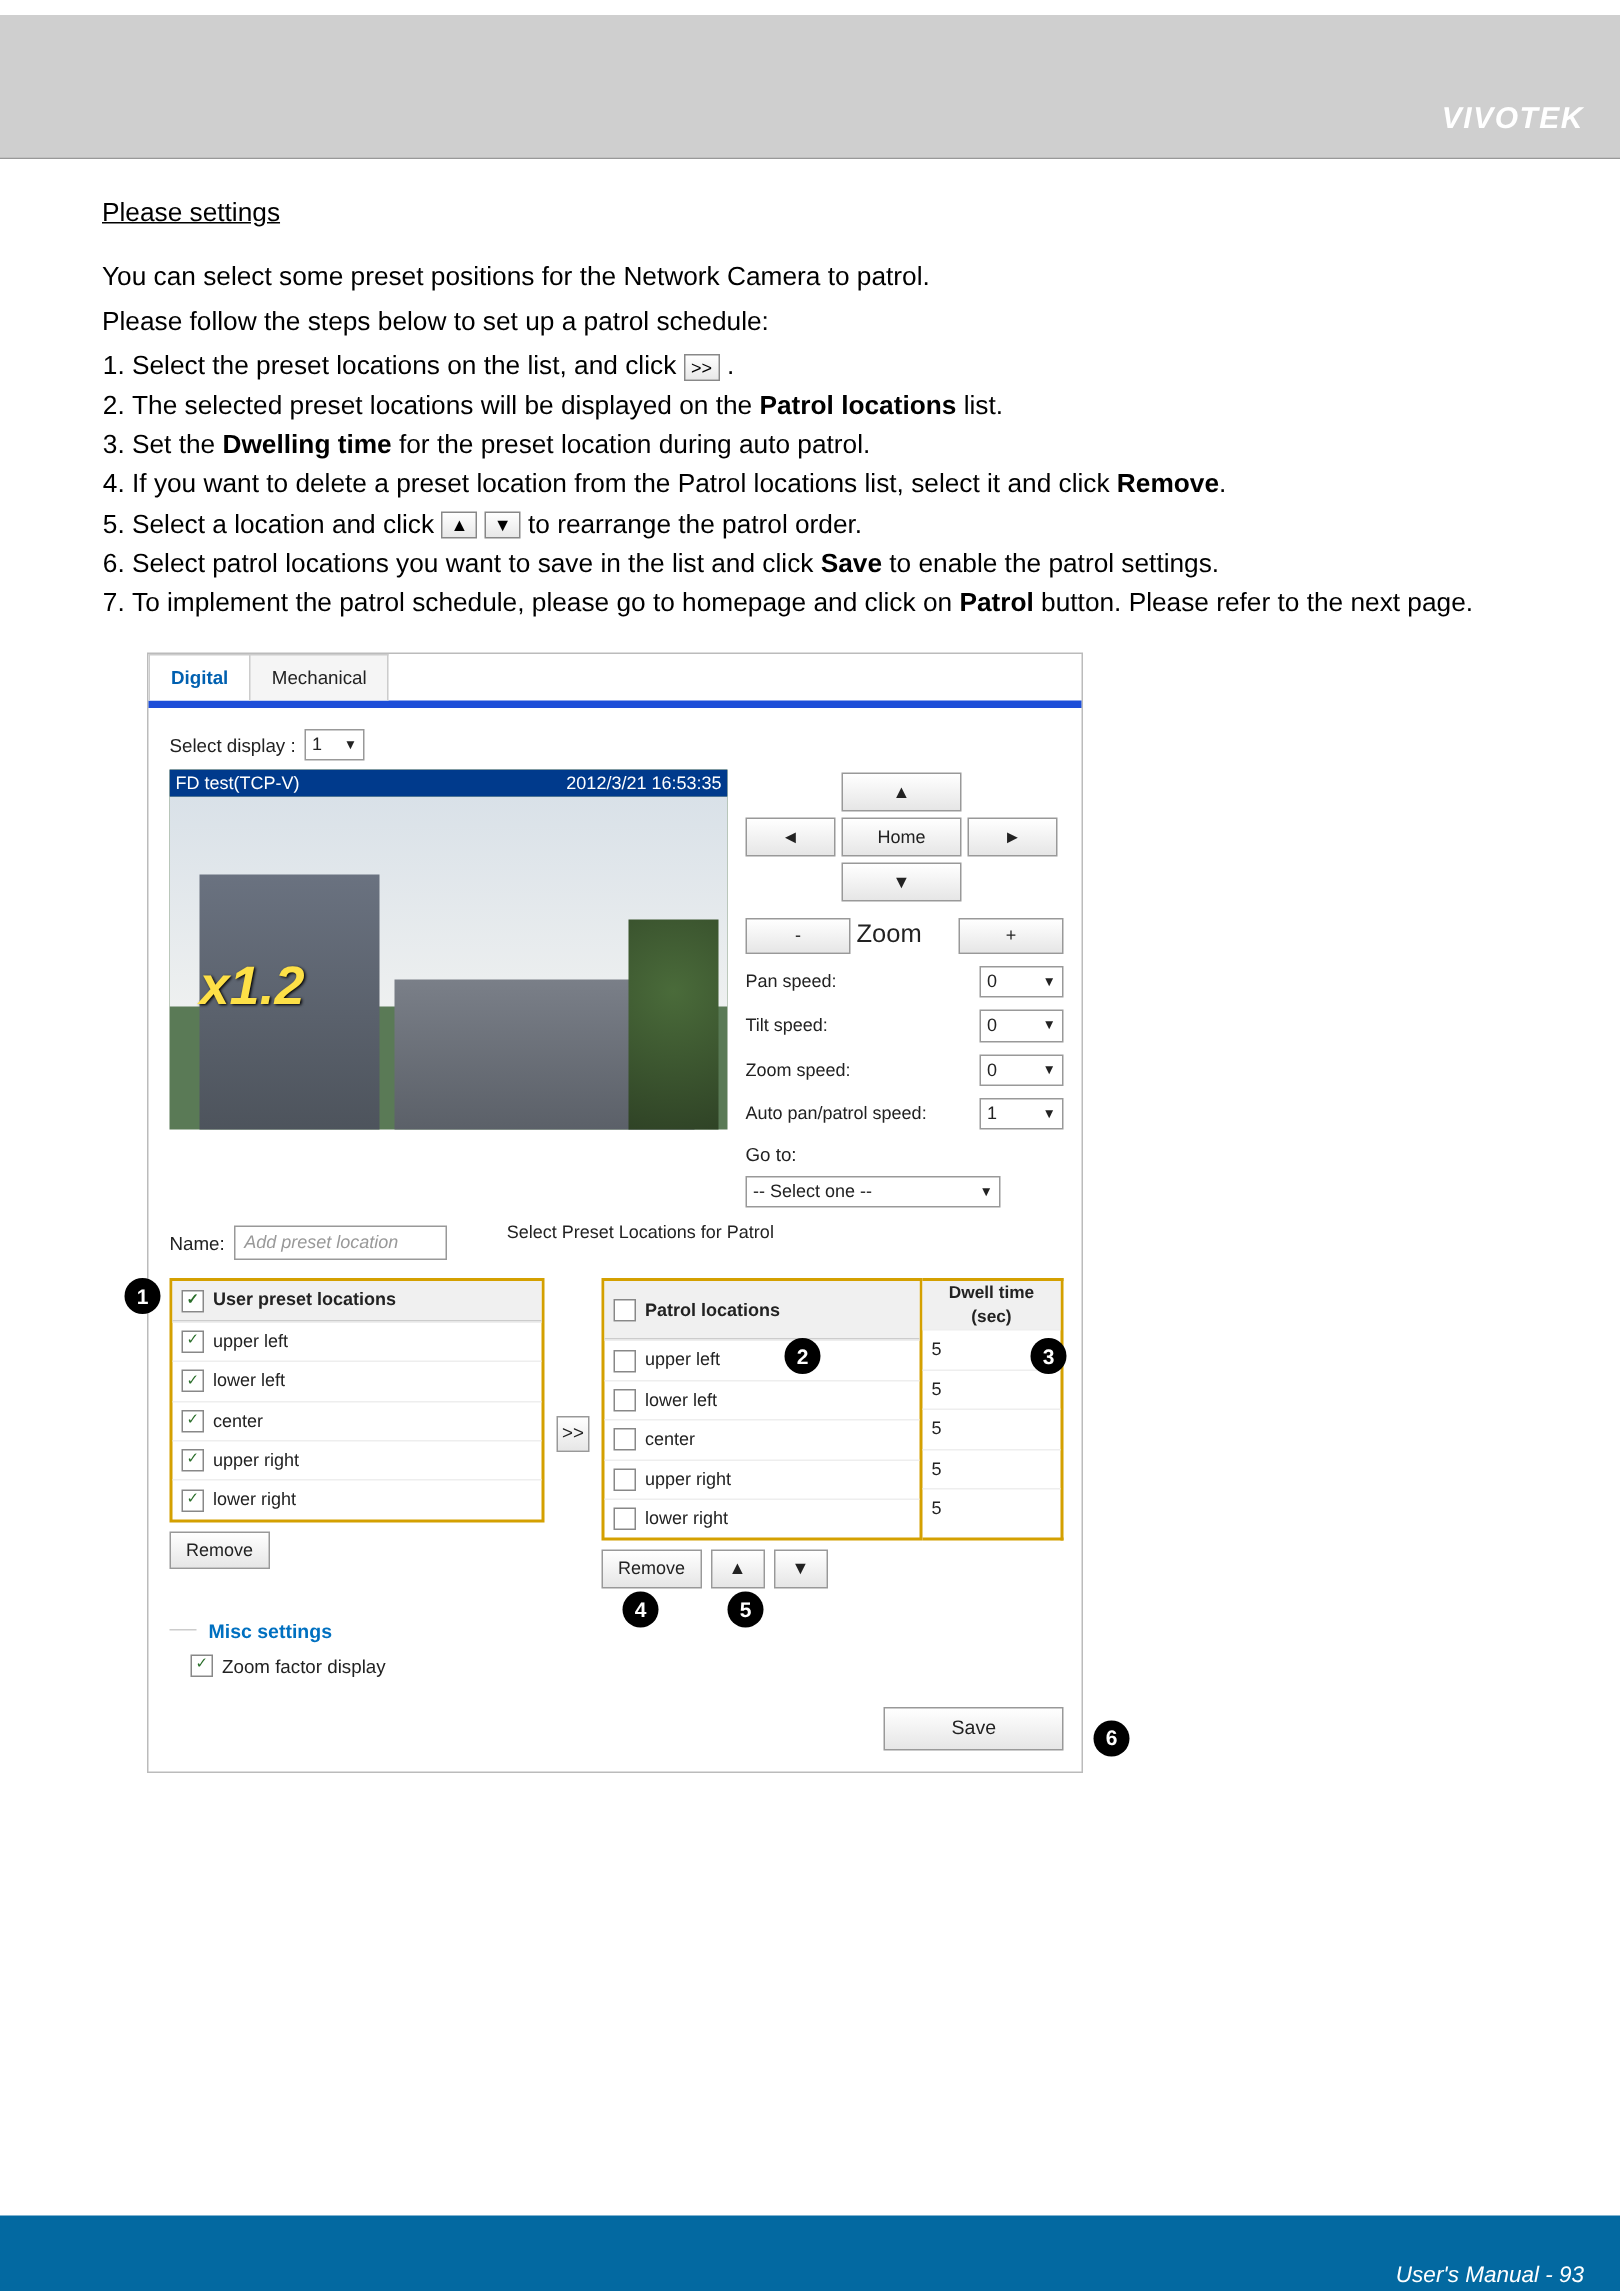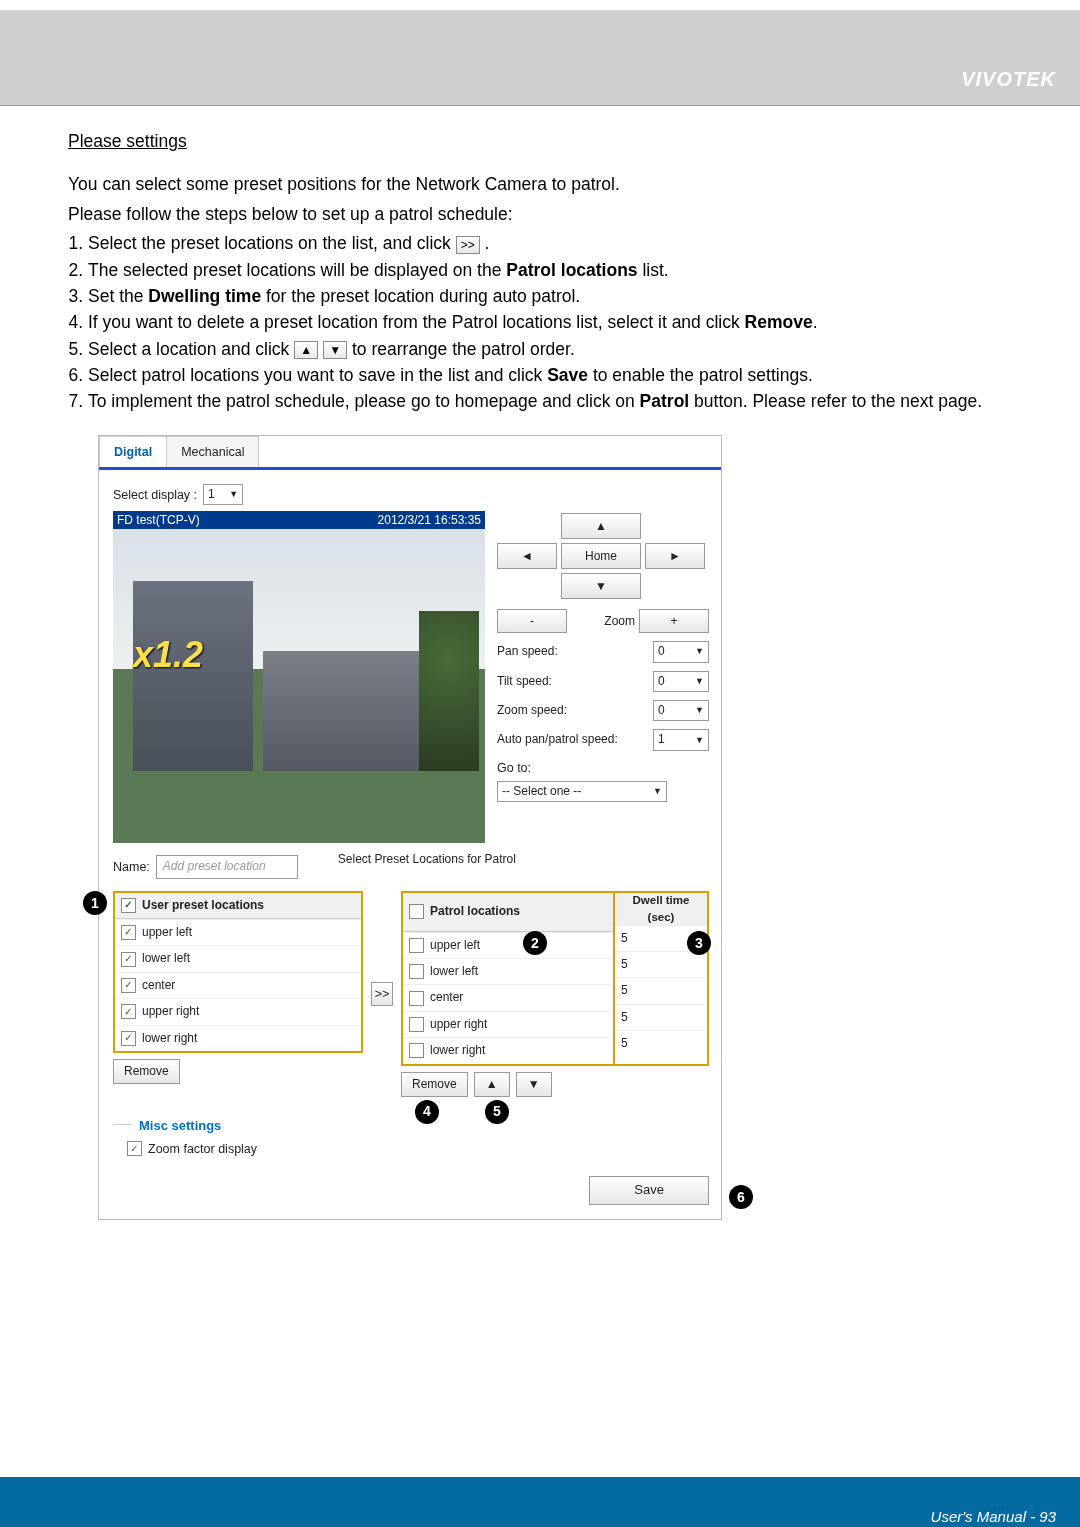--- a/index.html
+++ b/index.html
@@ -7,42 +7,42 @@
 .topband{height:95px;background:#cfcfcf;position:relative}
 .brand{position:absolute;right:24px;top:58px;color:#fff;font-weight:bold;font-style:italic;font-size:20px;letter-spacing:1px}
 .topline{position:absolute;left:0;right:0;top:95px;border-top:1px solid #999}
 .content{padding:24px 68px 0 68px;font-size:17.5px;line-height:1.45}
 .section-title{text-decoration:underline;margin-bottom:18px}
 .para{margin-bottom:4px;text-align:justify}
 ol.steps{margin:0 0 20px 0;padding-left:20px}
 ol.steps li{margin:1px 0;text-align:justify}
 .inline-btn{display:inline-block;border:1px solid #888;background:linear-gradient(#fff,#e8e8e8);font-size:12px;padding:0 4px;vertical-align:middle;line-height:16px;min-width:14px;text-align:center}
 .panel{width:624px;margin-left:30px;border:1px solid #bbb;background:#fff;font-size:12.5px;color:#222;box-sizing:border-box;position:relative}
-.tabs{display:flex;border-bottom:3px solid #1d4ed8}
+.tabs{display:flex;border-bottom:5px solid #1d4ed8}
 .tab{padding:6px 14px;border:1px solid #ccc;border-bottom:none;background:#f5f5f5;margin-right:-1px;cursor:pointer}
 .tab.active{background:#fff;color:#0060b0;font-weight:bold}
 .panel-inner{padding:10px 12px 14px 14px}
 .row{display:flex;align-items:center;gap:6px;margin:4px 0}
 .selectbox{display:inline-flex;align-items:center;border:1px solid #999;background:#fff;padding:1px 4px;font-size:12px;min-width:30px;justify-content:space-between}
 .dd-arrow{font-size:9px;margin-left:4px}
 .viewer-block{display:flex;gap:12px;margin-top:6px}
-.video{width:372px;height:332px;background:#5a7a56;position:relative;overflow:hidden}
+.video{width:372px;height:240px;background:#5a7a56;position:relative;overflow:hidden}
 .video-bar{position:absolute;top:0;left:0;right:0;height:18px;background:#003a8c;color:#fff;font-size:12px;display:flex;justify-content:space-between;align-items:center;padding:0 4px}
 .sky{position:absolute;top:18px;left:0;right:0;height:140px;background:linear-gradient(#d9e1e8,#eef0f0)}
 .bld{position:absolute;left:20px;top:70px;width:120px;height:190px;background:linear-gradient(#6a7280,#4a5058)}
 .bld2{position:absolute;left:150px;top:140px;width:200px;height:120px;background:linear-gradient(#7a7f88,#555a62)}
 .tree{position:absolute;right:6px;top:100px;width:60px;height:160px;background:radial-gradient(circle at 50% 30%,#4a6b3a,#2a3b22)}
 .zoom-label{position:absolute;left:20px;top:118px;color:#fde047;font-weight:bold;font-style:italic;font-size:36px;text-shadow:1px 1px 2px #000}
 .ctrl{flex:1;padding-top:2px}
 .dpad{display:grid;grid-template-columns:60px 80px 60px;grid-template-rows:26px 26px 26px;gap:4px;justify-content:start}
 .btn{border:1px solid #999;background:linear-gradient(#fff,#e6e6e6);display:flex;align-items:center;justify-content:center;font-size:12px;cursor:pointer;padding:0 6px}
 .empty{border:none;background:none}
 .zoomrow{display:flex;gap:4px;margin-top:10px;align-items:center}
 .zoomrow .btn{width:56px;height:22px}
-.zoomlbl{flex:1;text-align:right;font-size:12px}
+.zoomlbl{flex:1;text-align:left;font-size:17px}
 .speed-row{display:flex;justify-content:space-between;align-items:center;margin-top:8px;font-size:12px}
 .speed-row .selectbox{width:46px}
 .gotosel{width:160px;margin-top:4px}
 .fieldset-title{color:#0070c0;font-weight:bold;font-size:13px;margin-top:26px}
 .hr-dash{border:none;border-top:1px solid #ccc;margin:6px 0 10px 0;width:18px;display:inline-block;vertical-align:middle;margin-right:8px}
 .preset-area{display:flex;gap:8px;margin-top:8px;position:relative}
 .col-left{width:250px}
 .col-mid{width:22px;display:flex;align-items:center;justify-content:center}
 .col-right{flex:1}
 .tbl{border:2px solid #d4a000;background:#fff}

